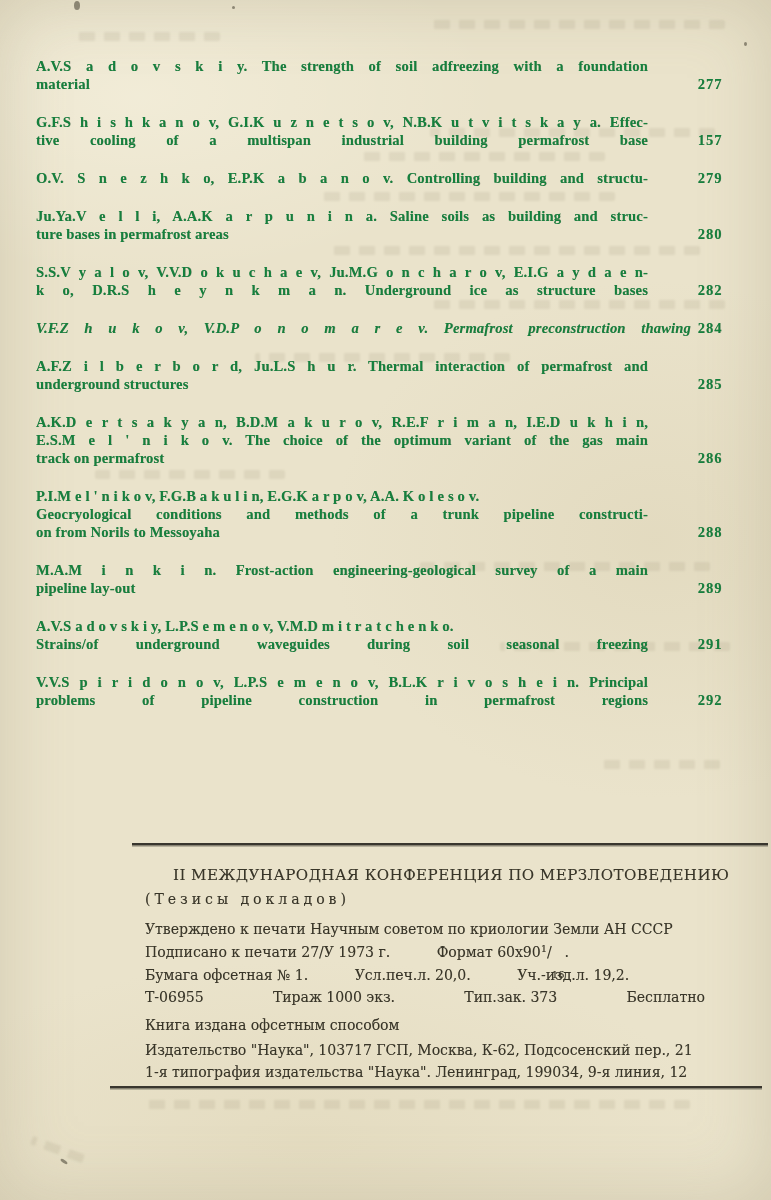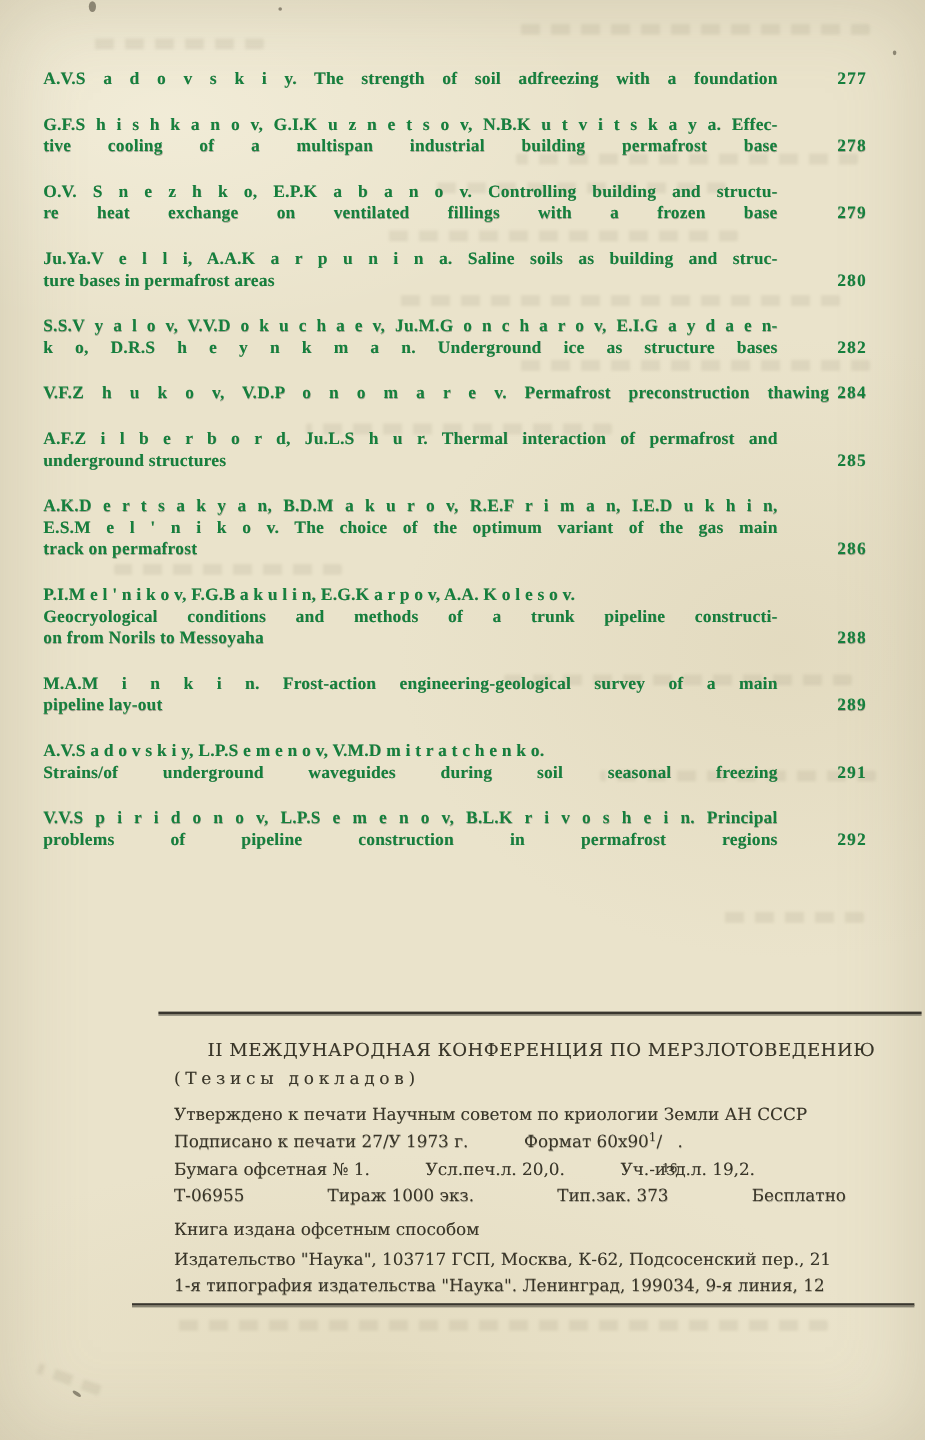--- a/index.html
+++ b/index.html
@@ -25,21 +25,21 @@
     margin-bottom:20px;
     font-size:14.5px;
     font-weight:bold;
     line-height:18px;
     letter-spacing:.2px;
     color:#15803d;
     text-shadow:.3px .3px 0 rgba(46,44,38,.35);
   }
   .l{width:612px; white-space:nowrap; overflow:visible;}
   .l.fill{white-space:normal; text-align:justify; text-align-last:justify;}
-  .l.wide{width:655px; white-space:normal; text-align:justify; text-align-last:justify;}
+  .l.wide{width:655px; white-space:normal; text-align:justify; text-align-last:justify;font-style:italic;}
   .num{
     position:absolute; right:0; bottom:0; width:64px;
     text-align:center; font-weight:bold; letter-spacing:1px;
   }
   
   .rule{position:absolute; height:0; border-top:2px solid #39362e;
         box-shadow:0 1.5px 0 rgba(57,54,46,.55);}
   .rule-top{left:132px; top:843px; width:636px;}
   .rule-bottom{left:110px; top:1086px; width:652px;}
   .colo{
@@ -89,32 +89,32 @@
 <div class="ghost" style="left:30px;top:1145px;width:55px;transform:scaleX(-1) rotate(-20deg)"></div>
 <div class="speck" style="left:74px;top:1px;width:6px;height:9px"></div>
 <div class="speck" style="left:232px;top:6px;width:3px;height:3px"></div>
 <div class="speck" style="left:744px;top:42px;width:3px;height:4px"></div>
 <div class="speck" style="left:60px;top:1160px;width:8px;height:3px;transform:rotate(35deg)"></div>
 
 <div class="toc">
 
   <div class="entry">
     <div class="l fill">A.V.S a d o v s k i y. The strength of soil adfreezing with a foundation</div>
+    <div class="l">material</div>
     <div class="num">277</div>
   </div>
 
   <div class="entry">
     <div class="l fill">G.F.S h i s h k a n o v, G.I.K u z n e t s o v, N.B.K u t v i t s k a y a. Effec-</div>
     <div class="l fill">tive cooling of a multispan industrial building permafrost base</div>
-    <div class="num">278</div>
+    <div class="num">157</div>
   </div>
 
   <div class="entry">
     <div class="l fill">O.V. S n e z h k o, E.P.K a b a n o v. Controlling building and structu-</div>
-    <div class="l fill">re heat exchange on ventilated fillings with a frozen base</div>
     <div class="num">279</div>
   </div>
 
   <div class="entry">
     <div class="l fill">Ju.Ya.V e l l i, A.A.K a r p u n i n a. Saline soils as building and struc-</div>
     <div class="l">ture bases in permafrost areas</div>
     <div class="num">280</div>
   </div>
 
   <div class="entry">

